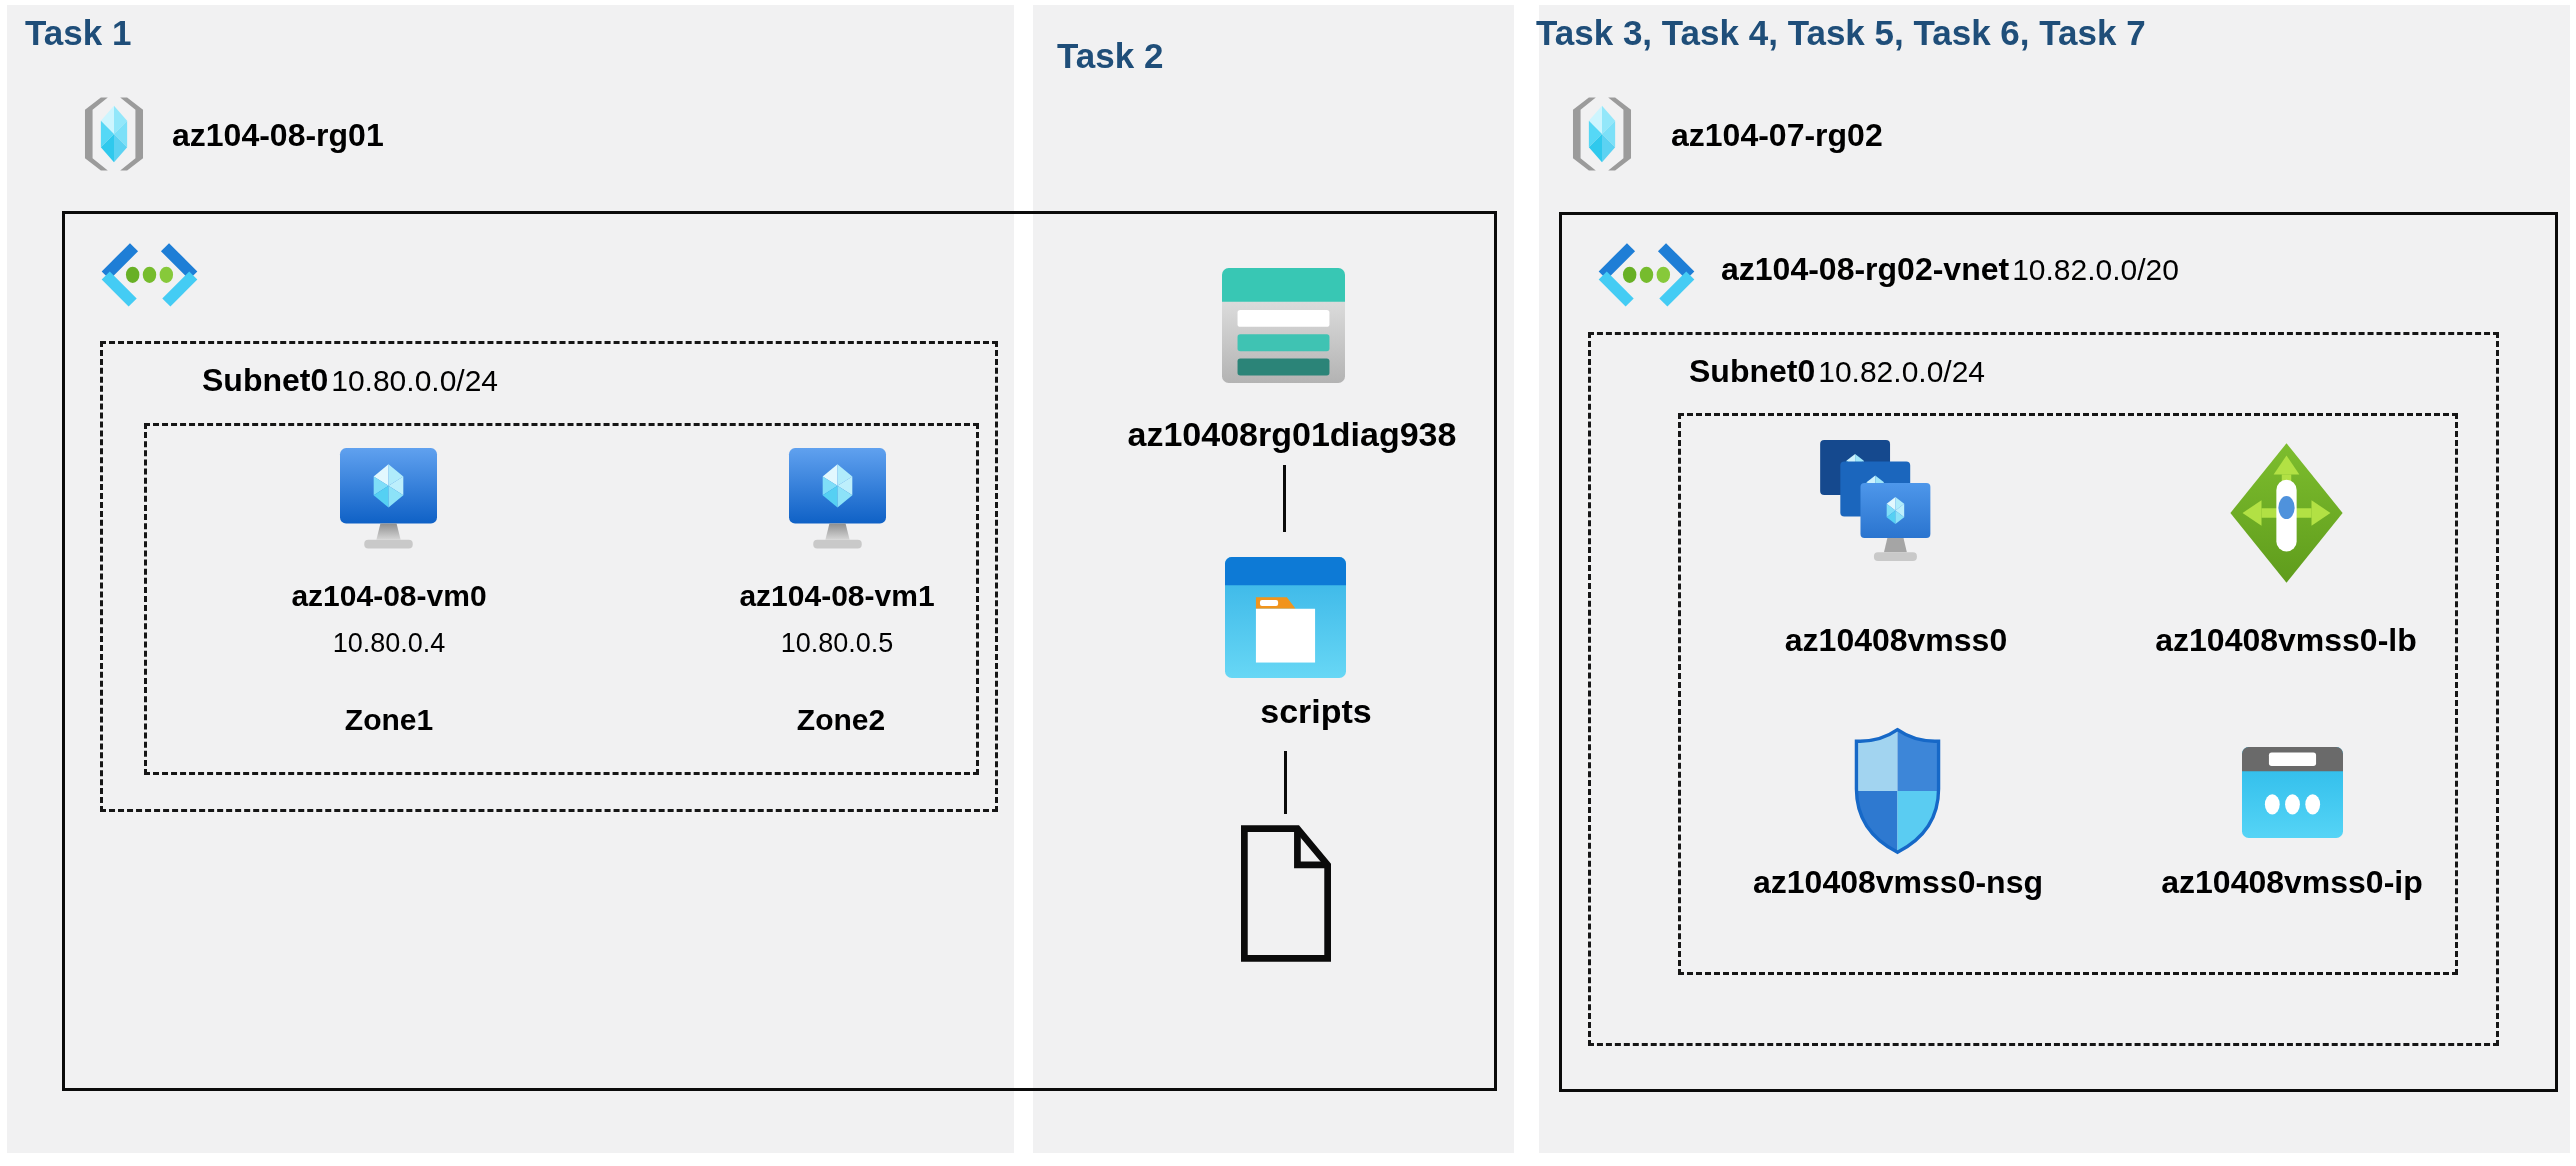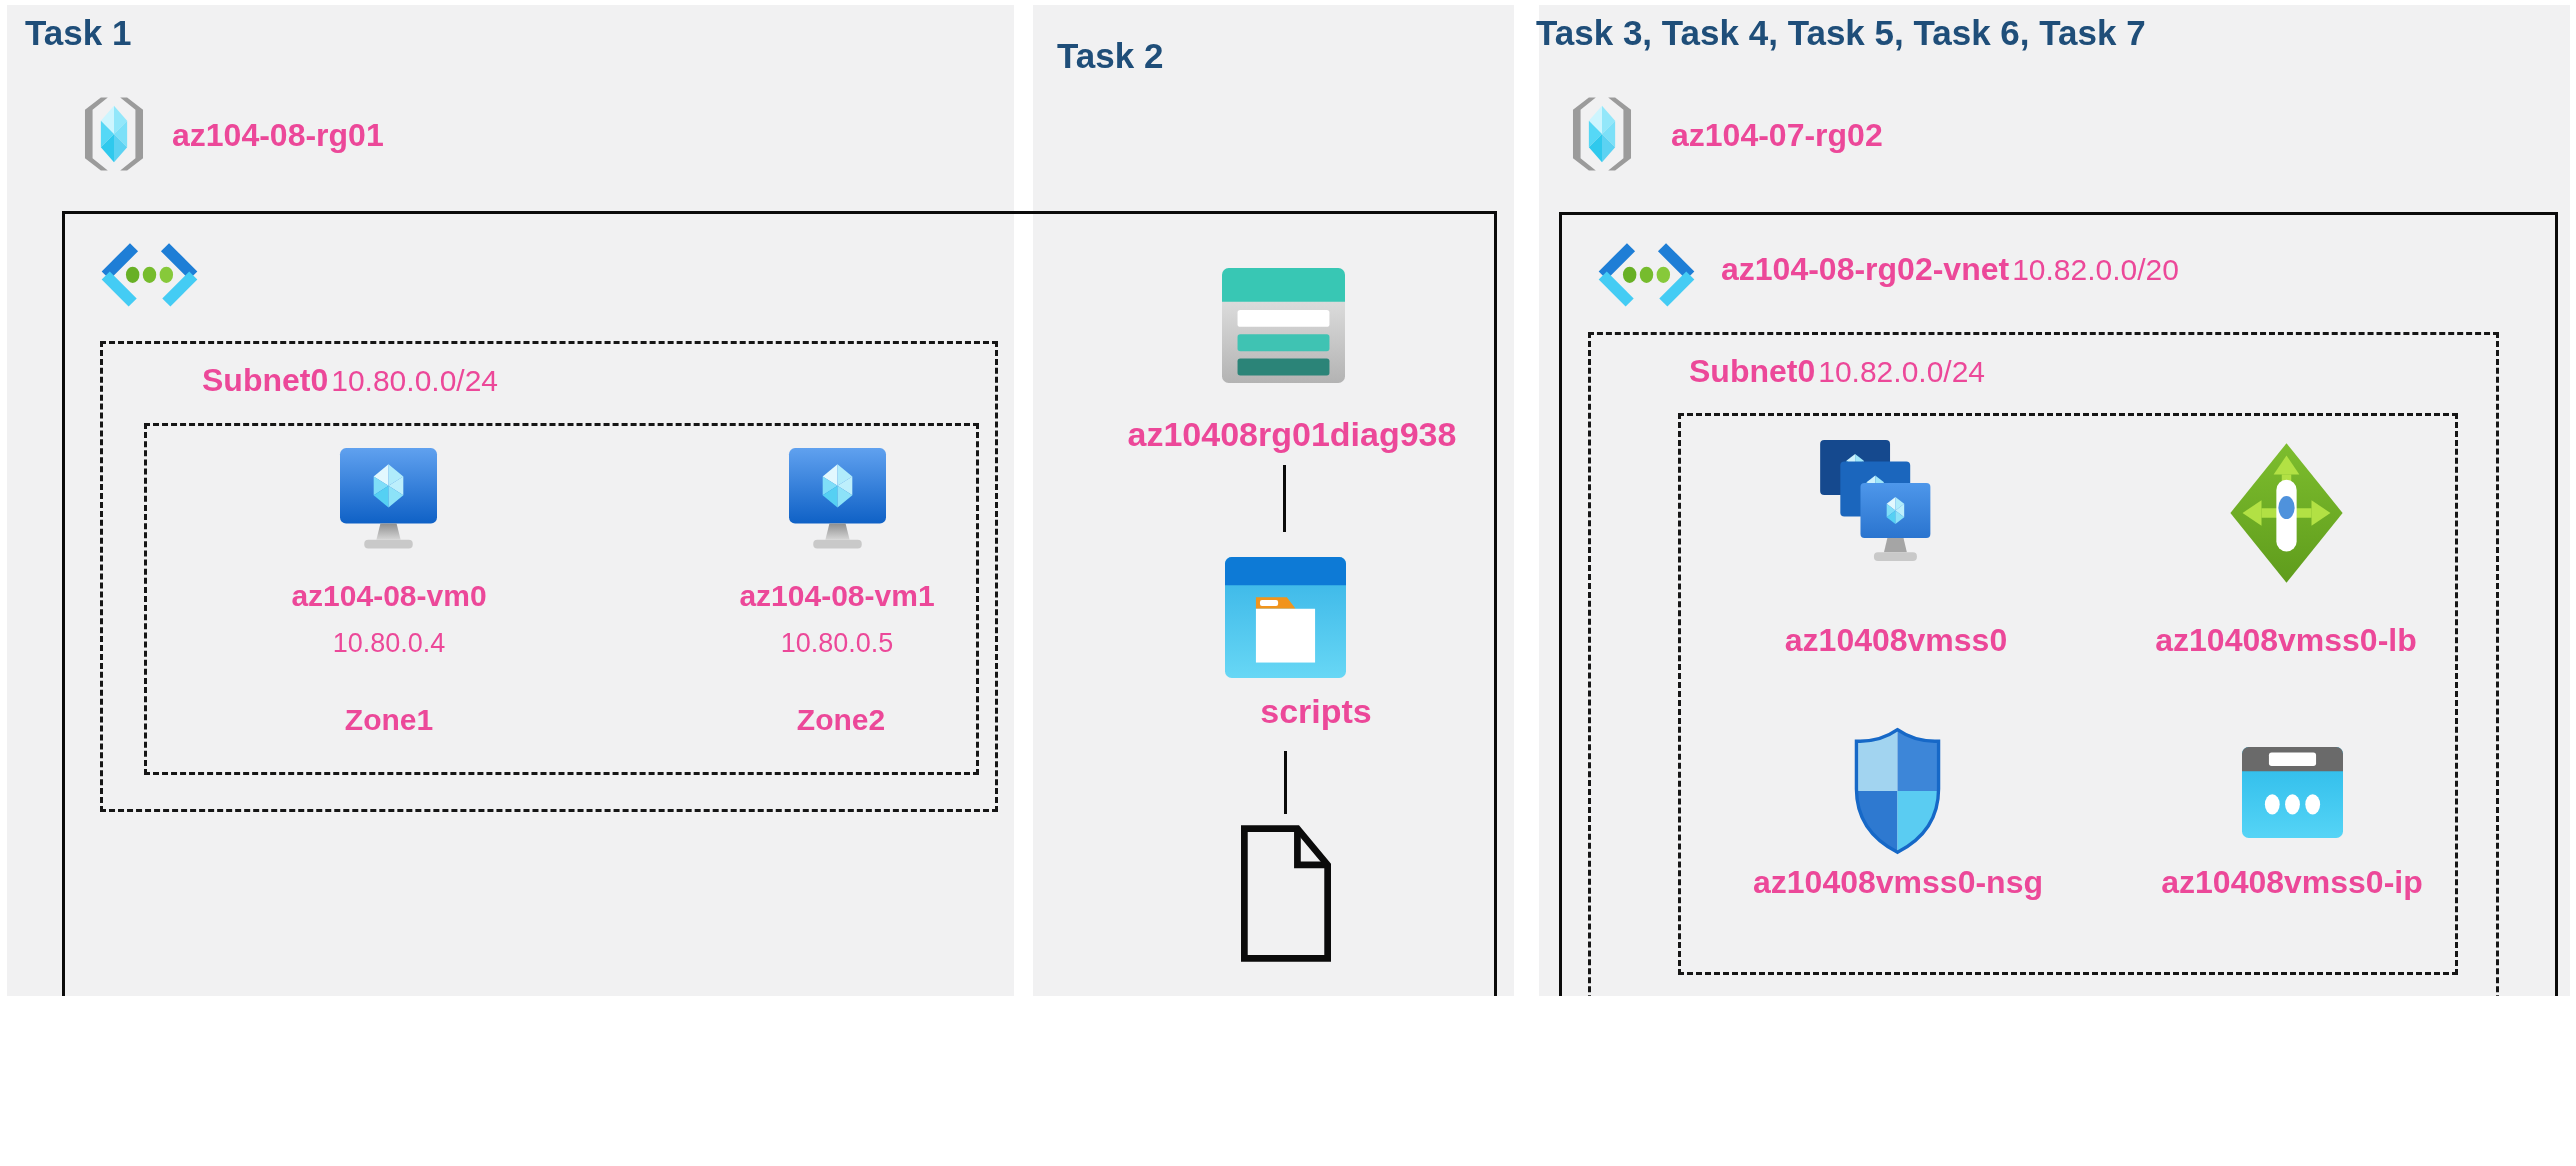--- a/index.html
+++ b/index.html
@@ -1,25 +1,25 @@
 <!DOCTYPE html>
 <html style="font-size:10.8px"><head>
 <meta charset="utf-8">
 <style>
   html,body{margin:0;padding:0;}
   body{width:2576px;height:1166px;background:#ffffff;font-family:"Liberation Sans",sans-serif;}
-  #canvas{position:relative;width:2576px;height:996px;background:#ffffff;overflow:hidden;}
+  #canvas{position:relative;width:2576px;height:1153px;background:#ffffff;overflow:hidden;}
   .panel{position:absolute;top:5.4px;height:1156px;background:#f1f1f2;}
   #panel-task1{left:6.7px;width:1007px;}
   #panel-task2{left:1033px;width:481px;}
   #panel-task3{left:1539px;width:1031px;}
   .heading{position:absolute;font-weight:700;font-size:35px;color:#1f4e79;white-space:nowrap;line-height:1;}
   .solid-box{position:absolute;border:3.4px solid #0b0b0b;}
   .dash-box{position:absolute;border:3.4px dashed #161616;}
-  .lbl{position:absolute;white-space:nowrap;color:#ec4899;line-height:1;}
+  .lbl{position:absolute;white-space:nowrap;color:#000000;line-height:1;}
   .b{font-weight:700;}
   .ctr{transform:translateX(-50%);text-align:center;}
   .f48{font-size:32px;} .f44{font-size:30px;} .f50{font-size:34px;}
   .reg44{font-weight:400;font-size:30px;}
   .reg40{font-weight:400;font-size:27px;}
   .conn{position:absolute;width:3.4px;background:#0b0b0b;}
   svg{position:absolute;overflow:visible;}
 </style>
 </head>
 <body>

